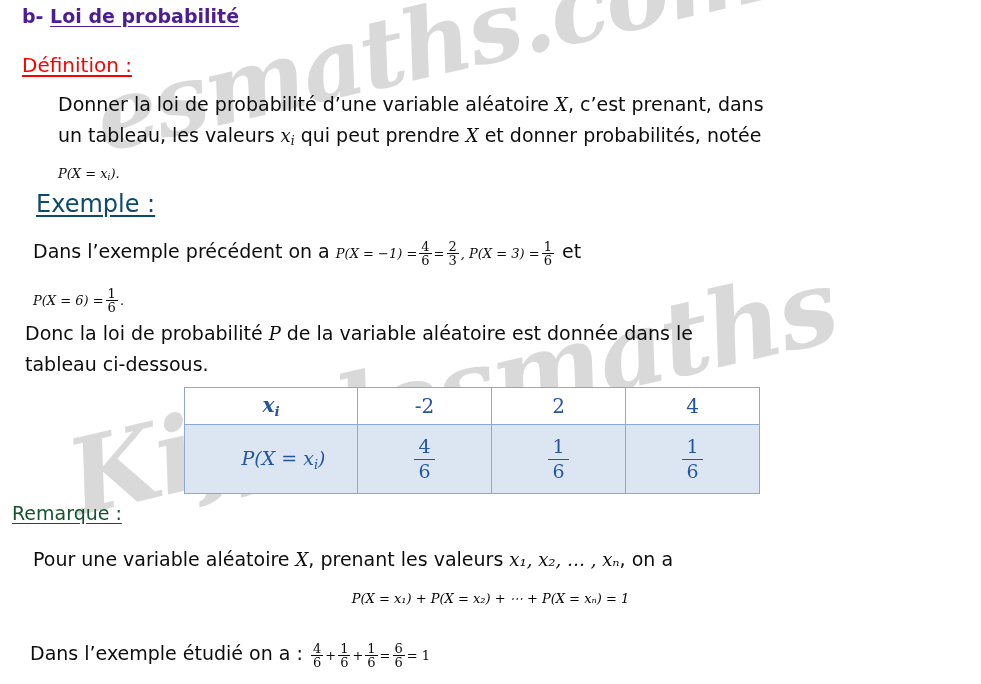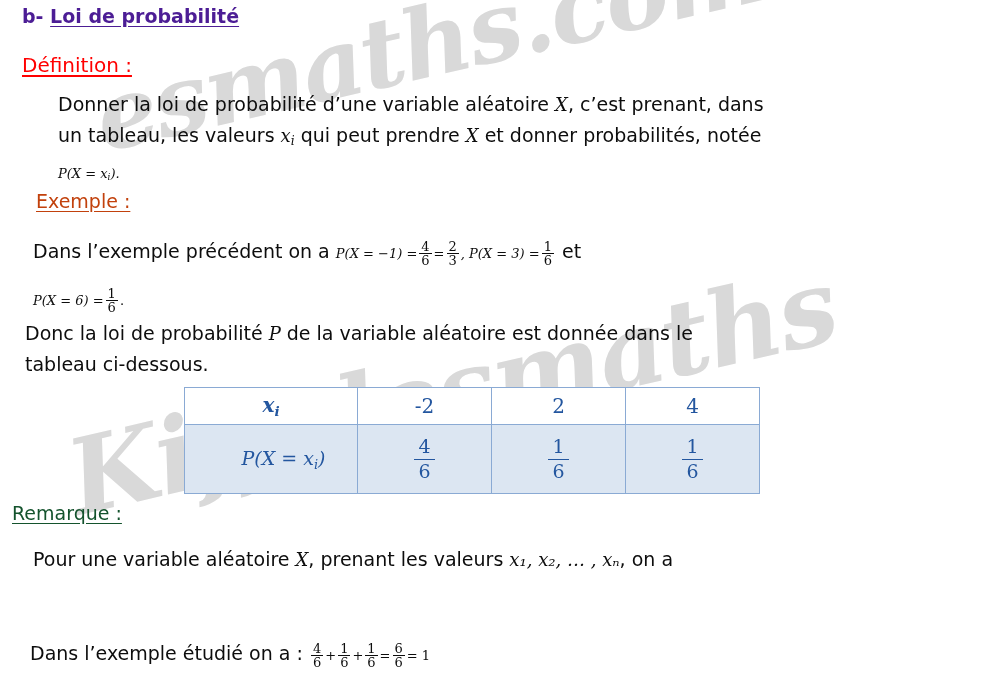--- a/index.html
+++ b/index.html
@@ -74,22 +74,22 @@
     top: 53px;
     font-size: 20px;
     color: #ff0000;
     text-decoration: underline;
     text-underline-offset: 3px;
   }
 
   .h-exemple {
     left: 36px;
     top: 190px;
-    font-size: 19px;
-    color: #c2410c;
+    font-size: 24px;
+    color: #0c4a6e;
     text-decoration: underline;
     text-underline-offset: 3px;
   }
 
   .h-remarque {
     left: 12px;
     top: 502px;
     font-size: 19px;
     color: #14532d;
     text-decoration: underline;
@@ -268,18 +268,21 @@
       </tr>
     </tbody>
   </table>
 
   <div class="abs h-remarque">Remarque :</div>
 
   <div class="abs para p-remarque">
     <span>Pour une variable aléatoire </span><span class="mi">X</span><span>, prenant les valeurs </span><span class="mi">x₁, x₂, … , xₙ</span><span>, on a</span>
   </div>
 
+  <div class="abs eq-center">
+    <span class="math"><i>P(X = x₁) + P(X = x₂) + ⋯ + P(X = xₙ) = 1</i></span>
+  </div>
 
   <div class="abs para p-dans-etudie">
     <span>Dans l’exemple étudié on a : </span><span class="frac"><span class="num">4</span><span class="den">6</span></span><span class="math">+</span><span class="frac"><span class="num">1</span><span class="den">6</span></span><span class="math">+</span><span class="frac"><span class="num">1</span><span class="den">6</span></span><span class="math">=</span><span class="frac"><span class="num">6</span><span class="den">6</span></span><span class="math">= 1</span>
   </div>
 
 </div>
 
 </body></html>

